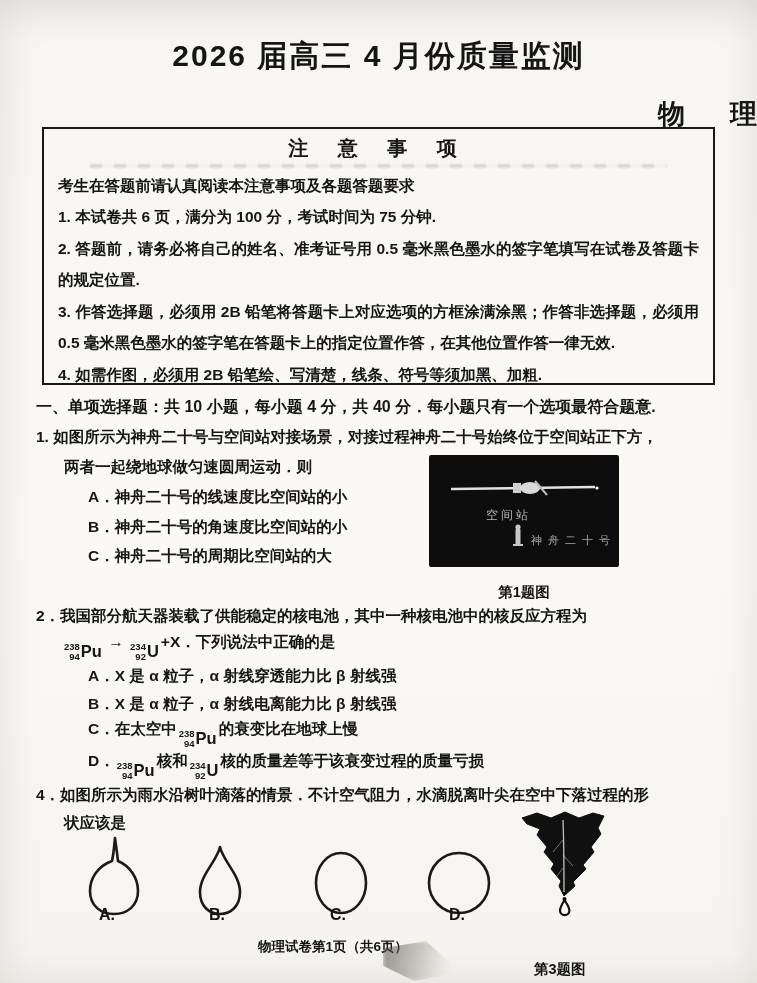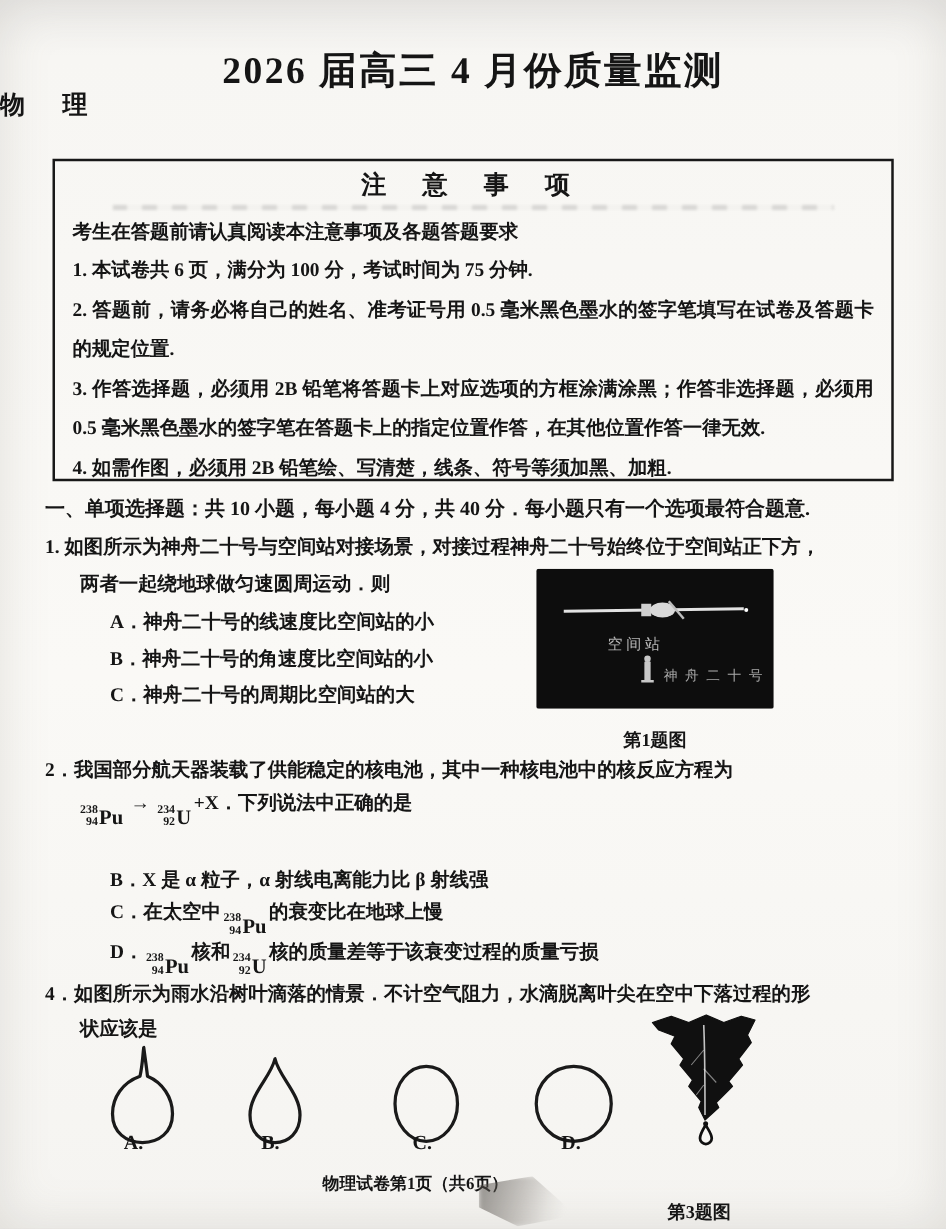--- a/index.html
+++ b/index.html
@@ -3,31 +3,31 @@
 <meta charset="utf-8">
 <style>
   html,body{margin:0;padding:0;background:#e7e5e2;}
   .page{
     position:relative;
     width:757px;height:983px;
     margin:0 auto;
     background:linear-gradient(180deg,#efeeec 0,#f7f6f3 45px,#faf9f6 55%,#f5f4f1 100%);
     box-shadow:inset 0 0 40px rgba(120,115,108,.18);
     overflow:hidden;
-    font-family:Liberation Serif, serif;
+    font-family:Liberation Sans, sans-serif;
     color:#151515;
   }
   .abs{position:absolute;margin:0;}
   .title{
     left:0;right:0;top:36px;text-align:center;
     font-size:30px;font-weight:900;letter-spacing:2px;
   }
   .subject{
-    left:0;right:0;top:70px;text-align:left;
-    font-size:20px;font-weight:900;white-space:pre;
+    left:0;right:0;top:96px;text-align:right;
+    font-size:27px;font-weight:900;white-space:pre;
   }
   .notice-box{
     left:42px;top:127px;width:673px;height:258px;
     border:2.5px solid #181818;box-sizing:border-box;
     padding:4px 14px 0 14px;
   }
   .notice-heading{
     text-align:center;font-size:20px;font-weight:900;
     letter-spacing:12px;white-space:pre;line-height:30px;
   }
@@ -113,20 +113,21 @@
     <span>→</span>
     <span class="nuclide">
         <span class="nums">
           <span>234</span>
           <span>92</span>
         </span>
         <span class="sym">U</span>
       </span><span>+X．下列说法中正确的是</span>
   </p>
 
+  <p class="abs opt" style="left:88px;top:666px;">A．X 是 α 粒子，α 射线穿透能力比 β 射线强</p>
   <p class="abs opt" style="left:88px;top:694px;">B．X 是 α 粒子，α 射线电离能力比 β 射线强</p>
 
   <p class="abs opt" style="left:88px;top:719px;"><span>C．在太空中</span><span class="nuclide">
         <span class="nums">
           <span>238</span>
           <span>94</span>
         </span>
         <span class="sym">Pu</span>
       </span><span>的衰变比在地球上慢</span></p>
 

